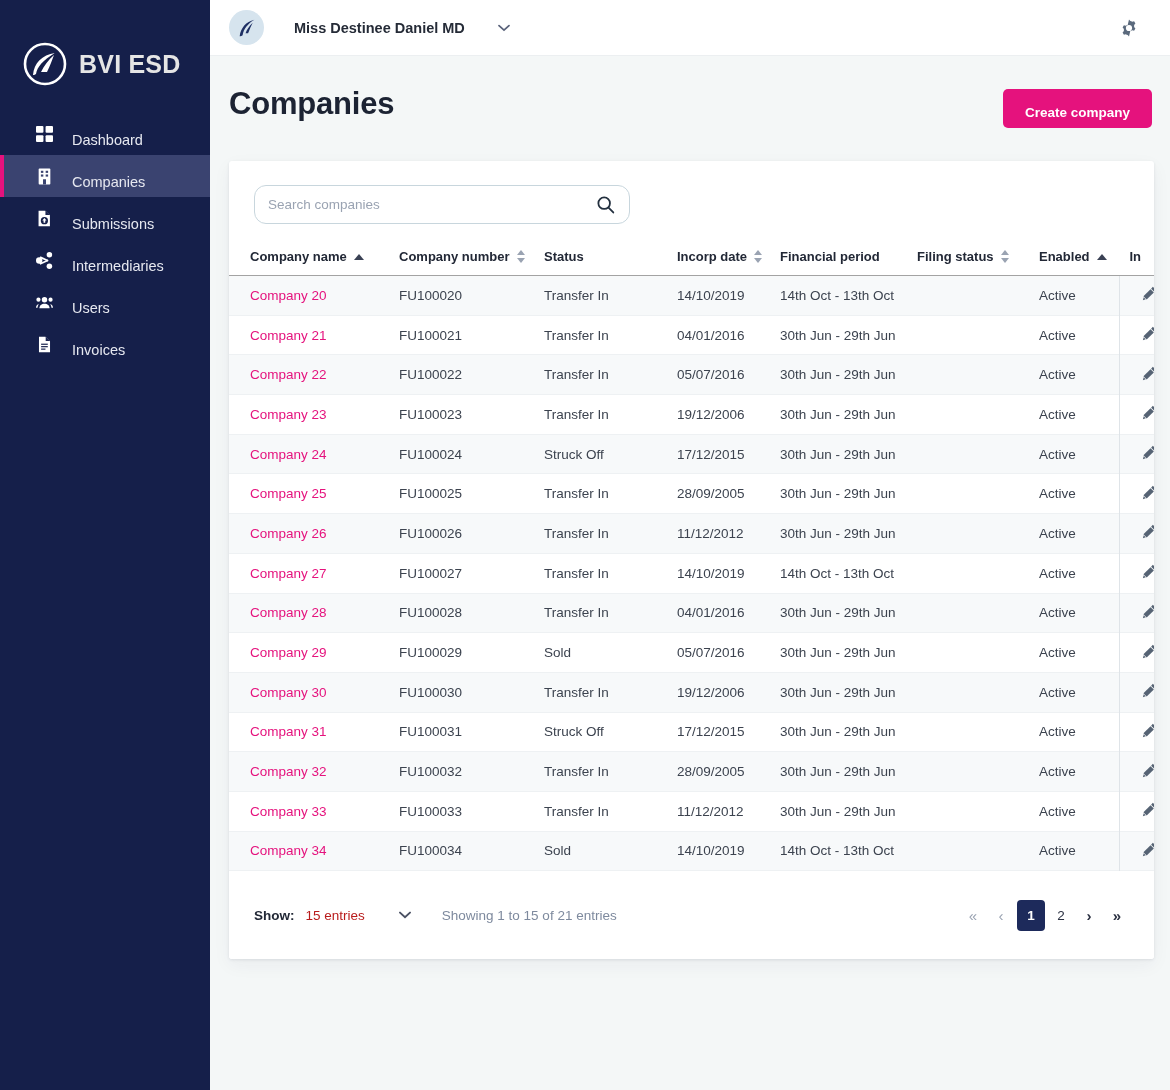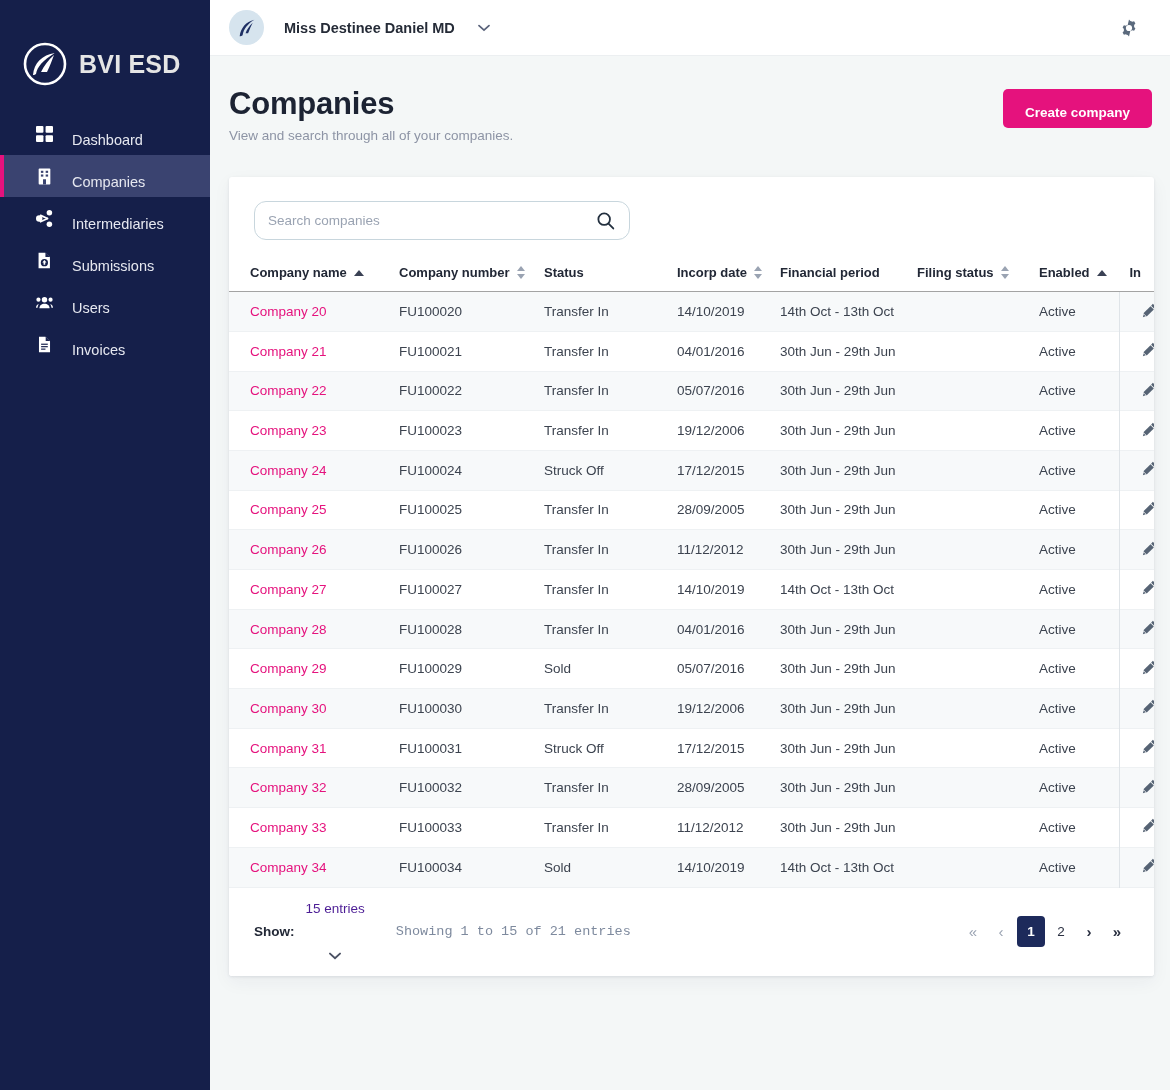--- a/index.html
+++ b/index.html
@@ -96,21 +96,21 @@
     background: #ffffff;
     display: flex;
     align-items: center;
     padding: 0 28px 0 19px;
     flex: 0 0 56px;
     border-bottom: 1px solid #eceff1;
   }
   .user-chip {
     display: flex;
     align-items: center;
-    gap: 20px;
+    gap: 30px;
     cursor: pointer;
   }
   .avatar {
     width: 35px; height: 35px;
     border-radius: 50%;
     background: #d6e4ee;
     display: flex;
     align-items: center;
     justify-content: center;
     flex: 0 0 35px;
@@ -279,30 +279,28 @@
     padding: 0 25px 0 25px;
     background: #ffffff;
   }
   .show-label { font-size: 13.5px; font-weight: bold; color: #222836; }
   .entries-select {
     margin-left: 11px;
     display: inline-flex;
     align-items: center;
     gap: 34px;
     font-size: 13.5px;
-    color: #4c1d95;
+    color: #b91c1c;
     cursor: pointer;
-    flex-direction: column;
   }
   .entries-select .chev { font-size: 11px; color: #4a5163; }
   .showing-text {
     margin-left: 31px;
     font-size: 13.5px;
     color: #7e8a9e;
-    font-family: Liberation Mono, monospace;
   }
   .foot-spacer { flex: 1 1 auto; }
   .pager { display: flex; align-items: center; gap: 4px; }
   .pg {
     min-width: 24px; height: 28px;
     display: flex; align-items: center; justify-content: center;
     font-size: 13.5px;
     color: #2b3142;
     cursor: pointer;
     border-radius: 4px;
@@ -361,40 +359,40 @@
             <rect x="9.1" y="6.1" width="2.3" height="2" fill="#3a4370"></rect>
             <rect x="6.6" y="10.6" width="2.8" height="4.9" fill="#3a4370"></rect>
           </svg>
         </span>
         <span class="nav-label">Companies</span>
       </div>
 
       <div class="nav-item">
         <span class="nav-icon">
           <svg width="17" height="17" viewBox="0 0 16 16" fill="#ffffff">
+            <path d="M2.4 0.6h6.3l4.4 4.4v10.4H2.4z"></path>
+            <path d="M8.9 0.6l4.2 4.2H8.9z" fill="#1b2551"></path>
+            <circle cx="7.9" cy="10" r="3.4" fill="#151f4a"></circle>
+            <path d="M7.9 7.6l2 2.2h-1.2v2.2h-1.6v-2.2H5.9z" fill="#ffffff"></path>
+          </svg>
+        </span>
+        <span class="nav-label">Submissions</span>
+      </div>
+
+      <div class="nav-item">
+        <span class="nav-icon">
+          <svg width="17" height="17" viewBox="0 0 16 16" fill="#ffffff">
             <circle cx="12.6" cy="2.6" r="2.6"></circle>
             <circle cx="12.6" cy="13.4" r="2.6"></circle>
             <circle cx="3" cy="8" r="3"></circle>
             <rect x="4.2" y="4.1" width="8.2" height="1.6" transform="rotate(25 4.2 4.1)"></rect>
             <rect x="3.3" y="10.6" width="8.6" height="1.6" transform="rotate(-25 3.3 10.6)"></rect>
           </svg>
         </span>
         <span class="nav-label">Intermediaries</span>
-      </div>
-
-      <div class="nav-item">
-        <span class="nav-icon">
-          <svg width="17" height="17" viewBox="0 0 16 16" fill="#ffffff">
-            <path d="M2.4 0.6h6.3l4.4 4.4v10.4H2.4z"></path>
-            <path d="M8.9 0.6l4.2 4.2H8.9z" fill="#1b2551"></path>
-            <circle cx="7.9" cy="10" r="3.4" fill="#151f4a"></circle>
-            <path d="M7.9 7.6l2 2.2h-1.2v2.2h-1.6v-2.2H5.9z" fill="#ffffff"></path>
-          </svg>
-        </span>
-        <span class="nav-label">Submissions</span>
       </div>
 
       <div class="nav-item">
         <span class="nav-icon">
           <svg width="17" height="17" viewBox="0 0 18 14" fill="#ffffff">
             <circle cx="9" cy="4.2" r="2.9"></circle>
             <circle cx="2.6" cy="4" r="2.2"></circle>
             <circle cx="15.4" cy="4" r="2.2"></circle>
             <path d="M3.6 13.2c0-3 2.4-4.8 5.4-4.8s5.4 1.8 5.4 4.8z"></path>
             <path d="M0 12.6c0-2.2 1.3-3.6 3-3.8-0.8 0.9-1.3 2.2-1.4 3.8z"></path>
@@ -442,21 +440,20 @@
         <svg width="20" height="20" viewBox="0 0 20 20" fill="#5b6a7d">
           <path d="M10 1.4l1.3 1.5a6.9 6.9 0 011.9 0.8l1.9-0.5 1.3 2.3-1.3 1.5a7 7 0 010 2l1.3 1.5-1.3 2.3-1.9-0.5a6.9 6.9 0 01-1.9 0.8L10 18.6l-1.3-1.5a6.9 6.9 0 01-1.9-0.8l-1.9 0.5-1.3-2.3 1.3-1.5a7 7 0 010-2L3.6 9.5 4.9 7.2l1.9 0.5a6.9 6.9 0 011.9-0.8z"></path>
           <circle cx="10" cy="10" r="3.1" fill="#ffffff"></circle>
         </svg>
       </div>
     </header>
 
     <div class="page-head">
       <div class="page-head-left">
         <h1 class="page-title">Companies</h1>
-        <div class="page-sub">View and search through all of your companies.</div>
       </div>
       <button class="create-btn">Create company</button>
     </div>
 
     <div class="card-wrap">
       <section class="card">
 
         <div class="card-top">
           <div class="search-box">
             <input class="search-input" type="text" placeholder="Search companies" style="">

